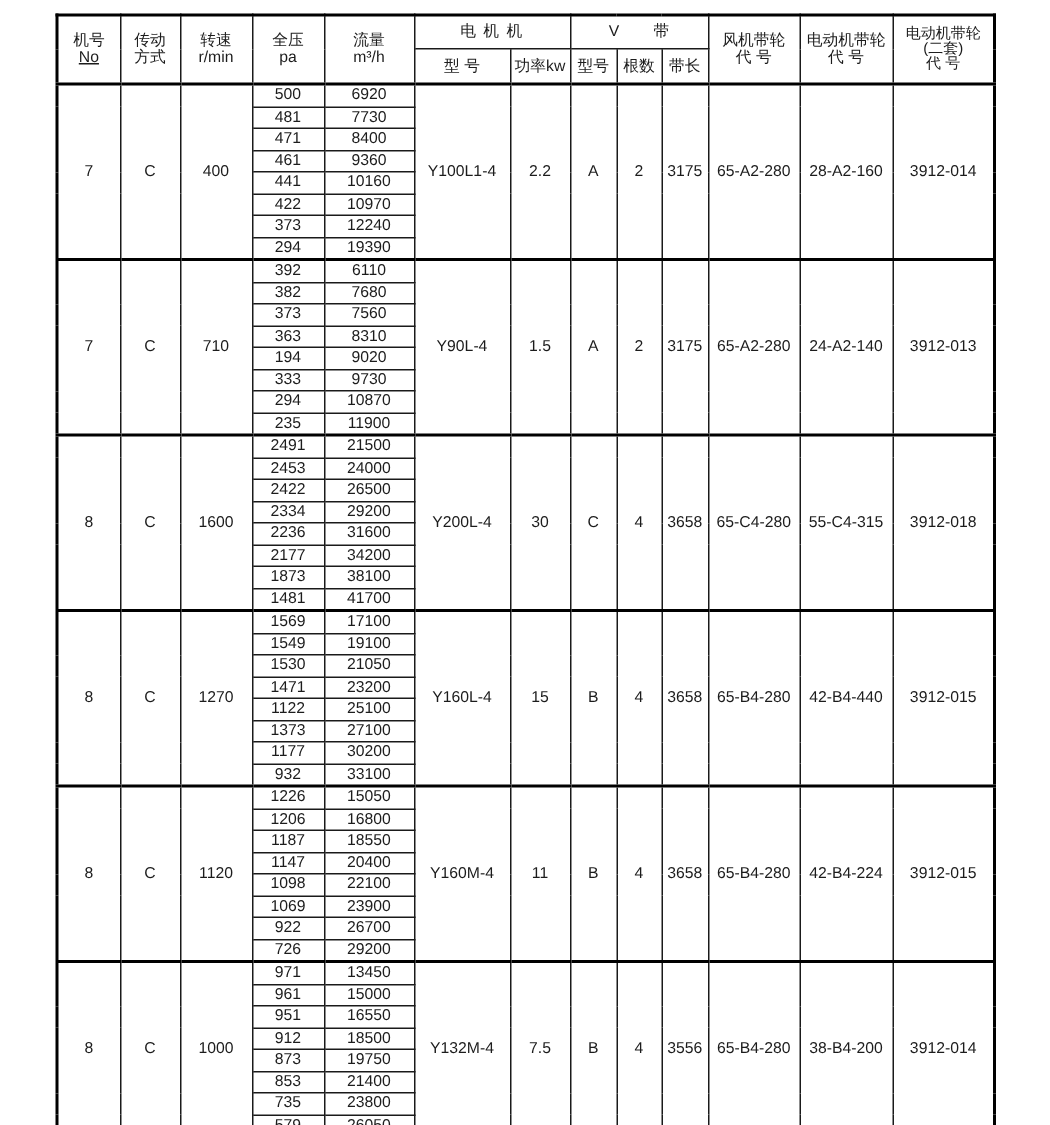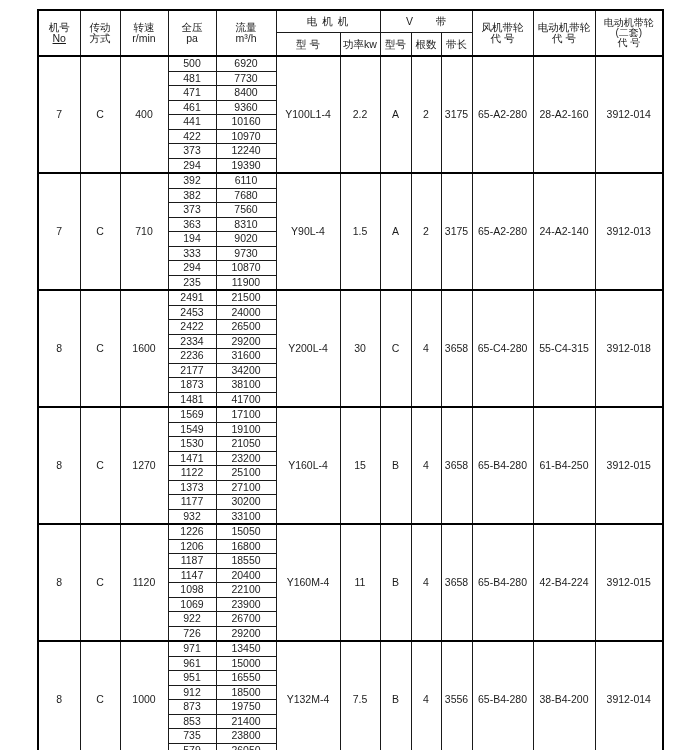--- a/index.html
+++ b/index.html
@@ -242,21 +242,21 @@
         <td rowspan="8">C</td>
         <td rowspan="8">1270</td>
         <td>1569</td>
         <td>17100</td>
         <td rowspan="8">Y160L-4</td>
         <td rowspan="8">15</td>
         <td rowspan="8">B</td>
         <td rowspan="8">4</td>
         <td rowspan="8">3658</td>
         <td rowspan="8">65-B4-280</td>
-        <td rowspan="8">61-B4-250</td>
+        <td rowspan="8">42-B4-440</td>
         <td rowspan="8">3912-015</td>
       </tr>
       <tr>
         <td>1549</td>
         <td>19100</td>
       </tr>
       <tr>
         <td>1530</td>
         <td>21050</td>
       </tr>

